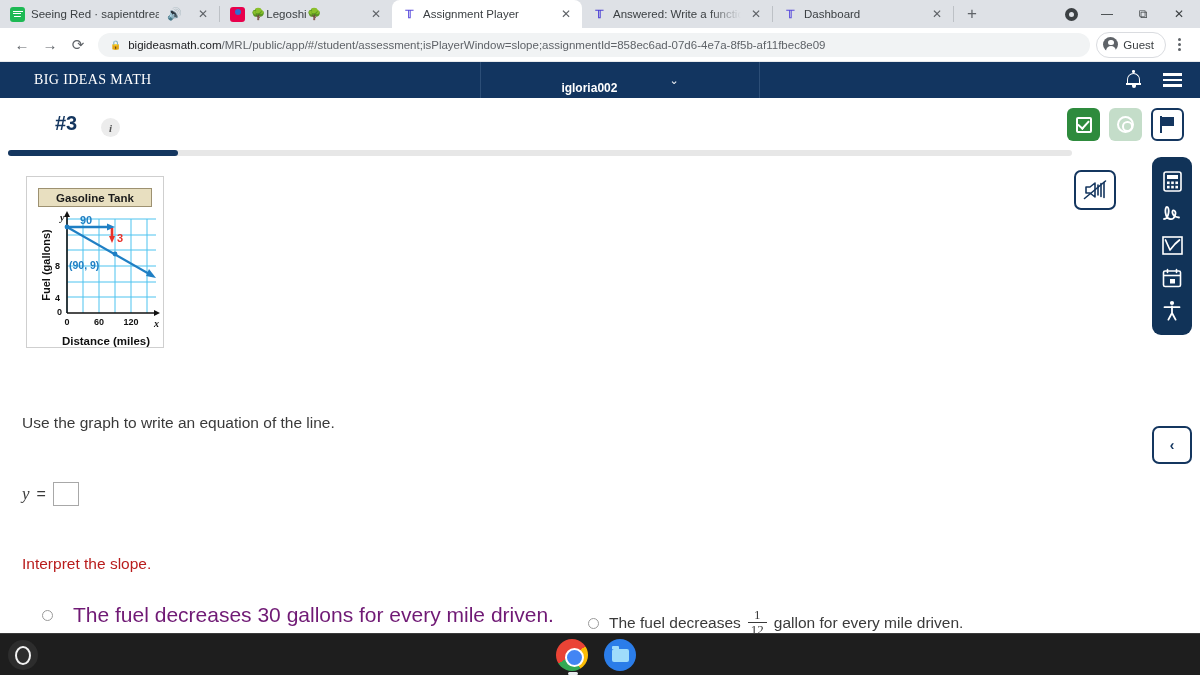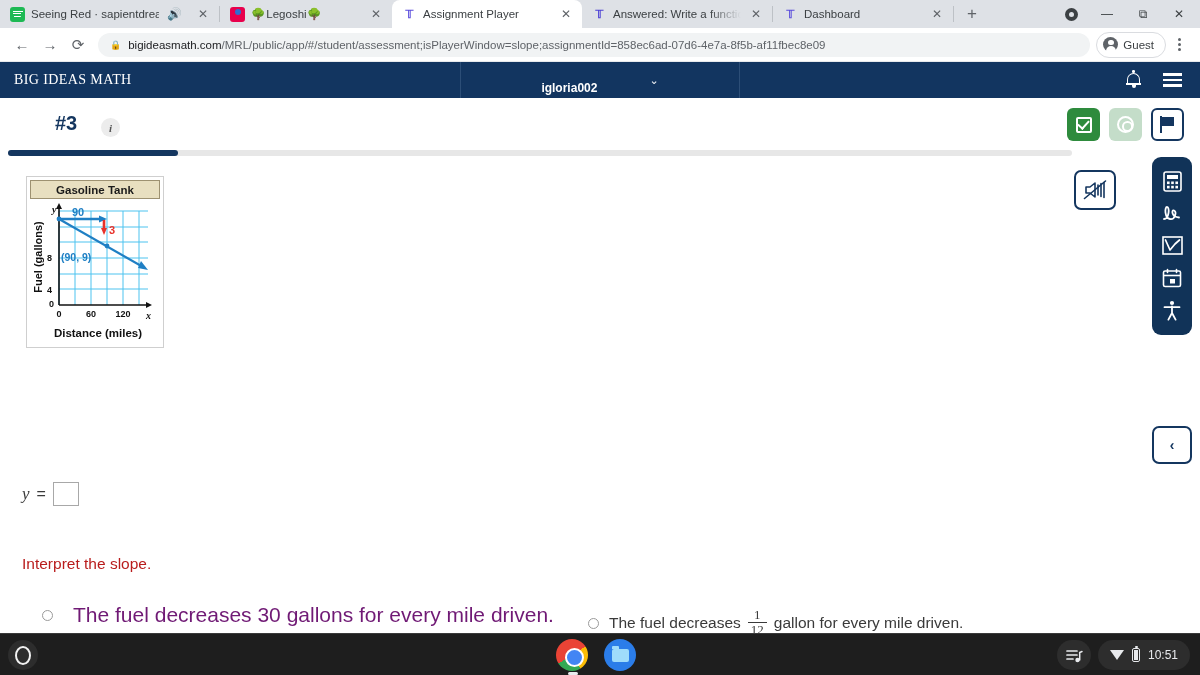--- a/index.html
+++ b/index.html
@@ -101,21 +101,21 @@
   .kebab{width:26px;height:28px;display:flex;flex-direction:column;align-items:center;justify-content:center;gap:2.4px;flex:0 0 26px;}
   .kebab i{width:3px;height:3px;border-radius:50%;background:#5f6368;display:block;}
 
   
   .appheader {
     position:absolute; top:62px; left:0; width:1200px; height:36px;
     background:#123560; display:flex; align-items:stretch; color:#fff;
   }
   .brand {
     flex:0 0 460px; display:flex; align-items:center; padding-left:14px;
-    font-family:"Liberation Serif", serif; font-size:14px; letter-spacing:.4px;
+    font-family:"Liberation Serif", serif; font-size:14px; letter-spacing:.4px;margin-left:20px;
   }
   .userpanel {
     flex:0 0 280px; display:flex; align-items:center; justify-content:center; gap:52px;
     border-left:1px solid #2c4e77; border-right:1px solid #2c4e77; position:relative;
   }
   .username{font-size:12px;font-weight:bold;margin-top:16px;}
   .chev-d{font-size:11px;opacity:.95;}
   .header-right{margin-left:auto;display:flex;align-items:center;gap:22px;padding-right:18px;}
   .bell{position:relative;width:15px;height:17px;}
   .bell .b-body{
@@ -169,21 +169,21 @@
     font-size:14px;color:#14365f;font-weight:bold;
   }
   .audio-btn{
     position:absolute;left:1074px;top:170px;width:42px;height:40px;border:2px solid #14365f;
     border-radius:7px;background:#fff;display:flex;align-items:center;justify-content:center;
   }
 
   
   .figure{
     position:absolute; left:26px; top:176px; width:138px; height:172px;
-    border:1px solid #cfcfcf; background:#fff; padding:3px;
+    border:1px solid #cfcfcf; background:#fff; padding:11px;
   }
   .fig-title{
     height:19px; background:#e8dfc0; border:1px solid #9d9171;
     display:flex;align-items:center;justify-content:center;
     font-size:11.5px;font-weight:bold;color:#1a1a1a;
   }
 
   
   .prompt1{position:absolute;left:22px;top:414px;font-size:15.5px;color:#3a3a3a;}
   .eqrow{position:absolute;left:22px;top:482px;display:flex;align-items:center;gap:7px;}
@@ -455,20 +455,21 @@
 
       <text x="42" y="17" font-size="11" font-weight="bold" fill="#1f7fc4" font-family="Liberation Sans, sans-serif">90</text>
       <text x="79" y="35" font-size="11" font-weight="bold" fill="#e8312a" font-family="Liberation Sans, sans-serif">3</text>
       <text x="31" y="62" font-size="10.5" font-weight="bold" fill="#1f7fc4" font-family="Liberation Sans, sans-serif">(90, 9)</text>
 
       <text x="-58" y="12" transform="rotate(-90)" font-size="11" font-weight="bold" fill="#111" text-anchor="middle" font-family="Liberation Sans, sans-serif">Fuel (gallons)</text>
       <text x="68" y="138" font-size="11.5" font-weight="bold" fill="#111" text-anchor="middle" font-family="Liberation Sans, sans-serif">Distance (miles)</text>
     </svg>
   </div>
 
+  <div class="prompt1">Use the graph to write an equation of the line.</div>
 
   <div class="eqrow">
     <span class="ylab">y</span>
     <span class="eqs">=</span>
     <span class="answerbox"></span>
   </div>
 
   <div class="prompt2">Interpret the slope.</div>
 
   <div class="optA">
@@ -491,31 +492,15 @@
 
   <div class="shelf">
     <div class="launcher"></div>
     <div class="shelf-apps">
       <div class="chrome-ic"></div>
       <div class="files-ic">
           <span class="fold"></span>
         </div>
     </div>
     <div class="app-underline"></div>
-    <div class="shelf-right">
-      <div class="pill media">
-        <span class="media-ic">
-          <svg width="17" height="14" viewBox="0 0 17 14">
-            <path d="M1 2 H11 M1 6 H11 M1 10 H7" stroke="#e8eaed" stroke-width="1.7" stroke-linecap="round"></path>
-            <circle cx="11.5" cy="11" r="2.2" fill="#e8eaed"></circle>
-            <path d="M13.7 11 V3.5 L16 2.5" stroke="#e8eaed" stroke-width="1.5" fill="none" stroke-linecap="round"></path>
-          </svg>
-        </span>
-      </div>
-      <div class="pill status">
-        <span class="wifi-ic"></span>
-        <span class="bat-ic"></span>
-        <span class="clock">10:51</span>
-      </div>
-    </div>
   </div>
 
 </div>
 
 </body></html>

